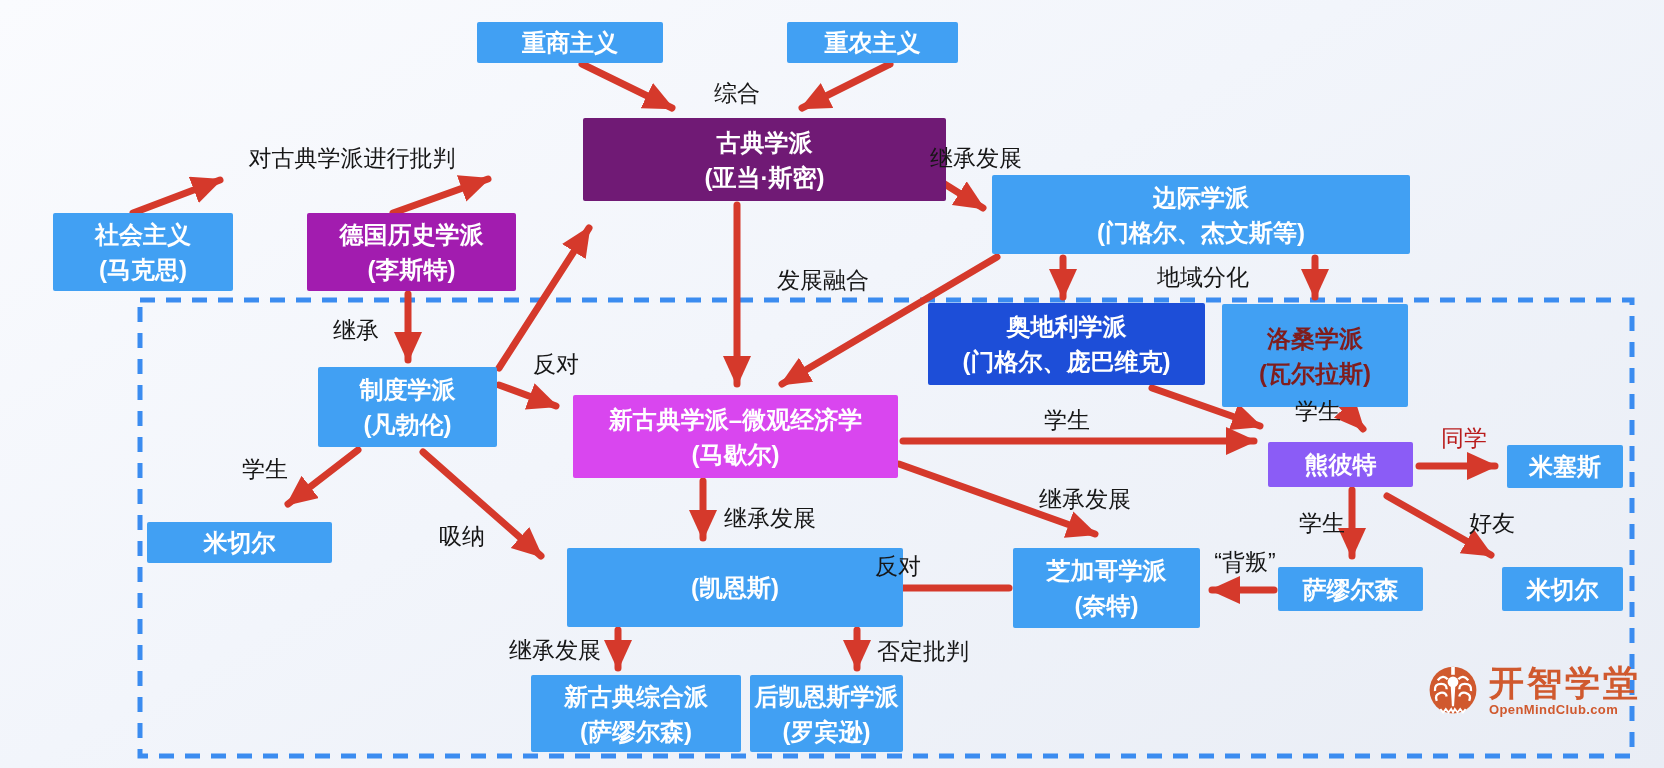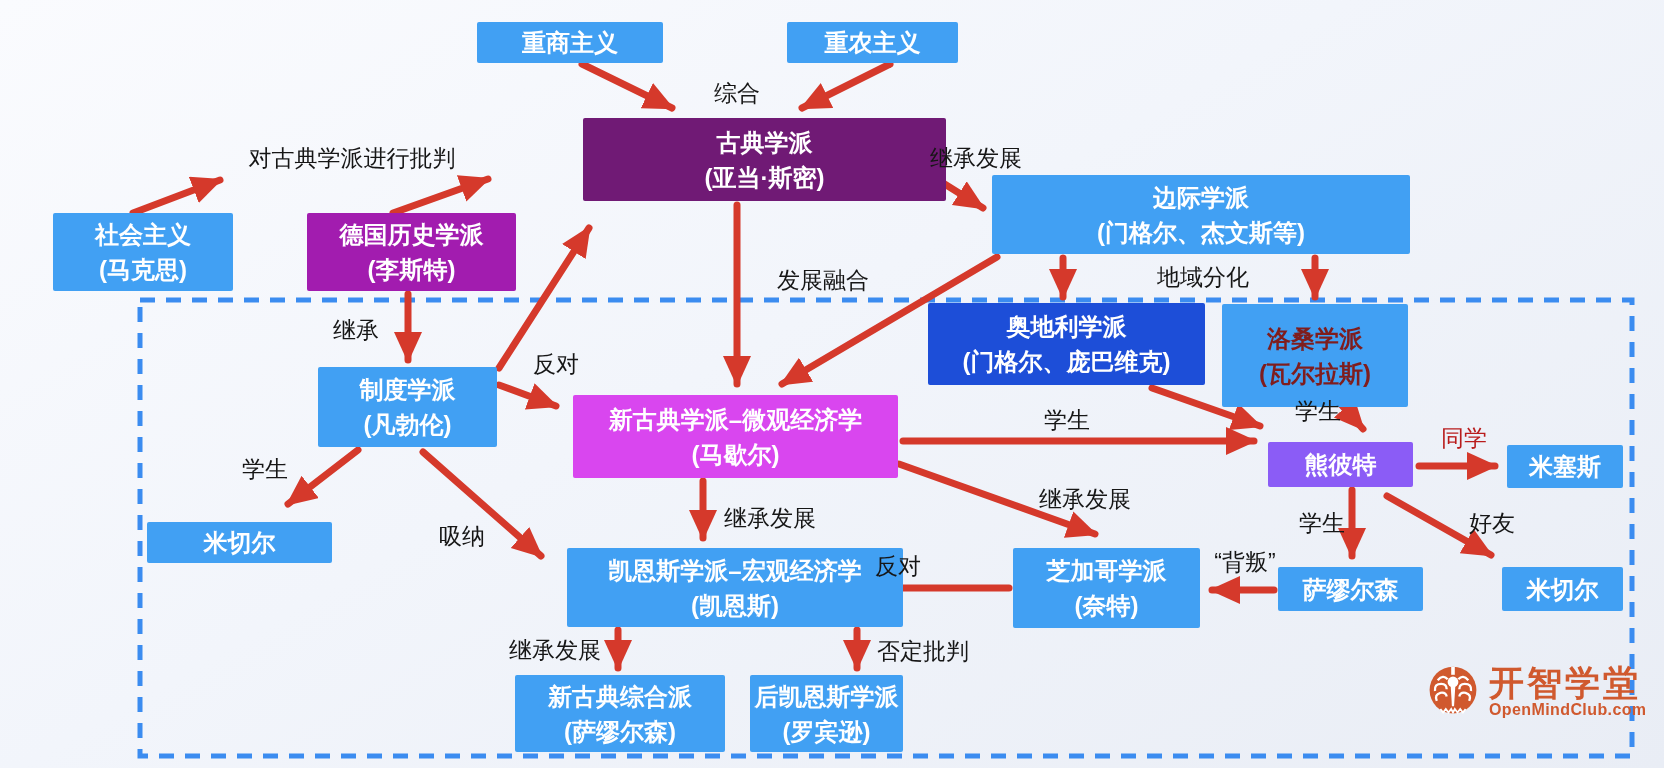--- a/index.html
+++ b/index.html
@@ -25,21 +25,21 @@
   #logo{
     position:absolute;left:1426px;top:664px;z-index:3;
     display:flex;align-items:flex-start;gap:9px;
   }
   #logo .brand-text{display:flex;flex-direction:column;align-items:flex-start;}
   #logo .brand-name{
     font-size:35px;font-weight:bold;letter-spacing:3px;line-height:38px;
     color:#d0592e;white-space:nowrap;
   }
   #logo .brand-domain{
-    font-size:16px;font-weight:bold;letter-spacing:.4px;line-height:15px;
+    font-size:13px;font-weight:bold;letter-spacing:.4px;line-height:15px;
     color:#d0592e;white-space:nowrap;text-align:center;
   }
 </style>
 </head>
 <body>
 
 <div id="stage">
 
   <svg id="arrow-layer" width="1664" height="768" viewBox="0 0 1664 768">
     <defs>
@@ -120,34 +120,33 @@
       <div class="node" style="left: 1268px; top: 442px; width: 145px; height: 45px; background: #8b5cf6; color: rgb(255, 255, 255);">
         <div>熊彼特</div>
       </div>
       <div class="node" style="left: 1507px; top: 445px; width: 116px; height: 43px; background: rgb(65, 160, 243); color: rgb(255, 255, 255);">
         <div>米塞斯</div>
       </div>
       <div class="node" style="left: 147px; top: 522px; width: 185px; height: 41px; background: rgb(65, 160, 243); color: rgb(255, 255, 255);">
         <div>米切尔</div>
       </div>
       <div class="node" style="left: 567px; top: 548px; width: 336px; height: 79px; background: rgb(65, 160, 243); color: rgb(255, 255, 255);">
-        <div>凯恩斯学派–宏观经济学</div>
         <div>(凯恩斯)</div>
       </div>
       <div class="node" style="left: 1013px; top: 548px; width: 187px; height: 80px; background: rgb(65, 160, 243); color: rgb(255, 255, 255);">
         <div>芝加哥学派</div>
         <div>(奈特)</div>
       </div>
       <div class="node" style="left: 1278px; top: 567px; width: 145px; height: 44px; background: rgb(65, 160, 243); color: rgb(255, 255, 255);">
         <div>萨缪尔森</div>
       </div>
       <div class="node" style="left: 1502px; top: 567px; width: 121px; height: 44px; background: rgb(65, 160, 243); color: rgb(255, 255, 255);">
         <div>米切尔</div>
       </div>
-      <div class="node" style="left: 515px; top: 675px; width: 210px; height: 77px; background: rgb(65, 160, 243); color: rgb(255, 255, 255);">
+      <div class="node" style="left: 531px; top: 675px; width: 210px; height: 77px; background: rgb(65, 160, 243); color: rgb(255, 255, 255);">
         <div>新古典综合派</div>
         <div>(萨缪尔森)</div>
       </div>
       <div class="node" style="left: 750px; top: 675px; width: 153px; height: 77px; background: rgb(65, 160, 243); color: rgb(255, 255, 255);">
         <div>后凯恩斯学派</div>
         <div>(罗宾逊)</div>
       </div>
     </div>
   <div id="labels">
       <div class="edge-label" style="left: 737px; top: 93px; color: rgb(22, 22, 22);">综合</div>

